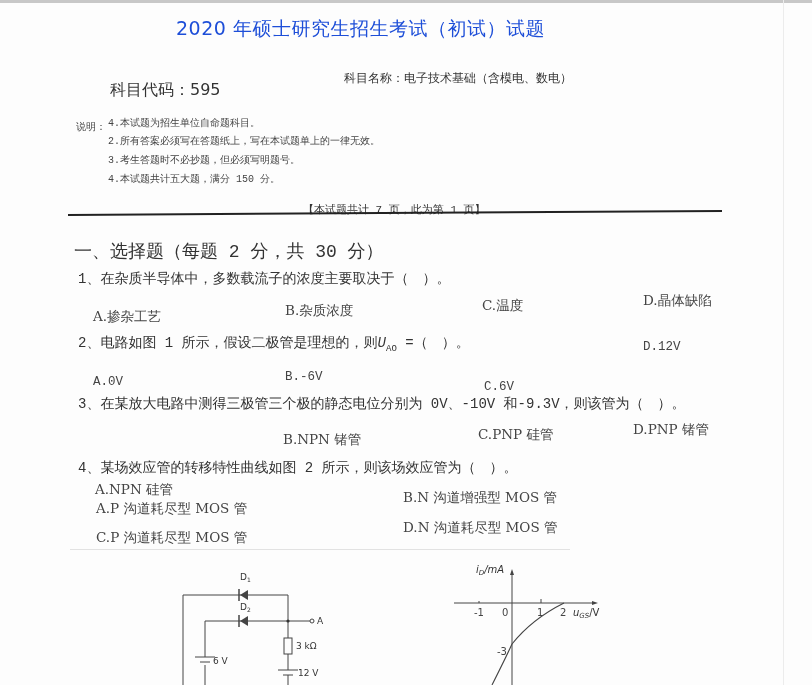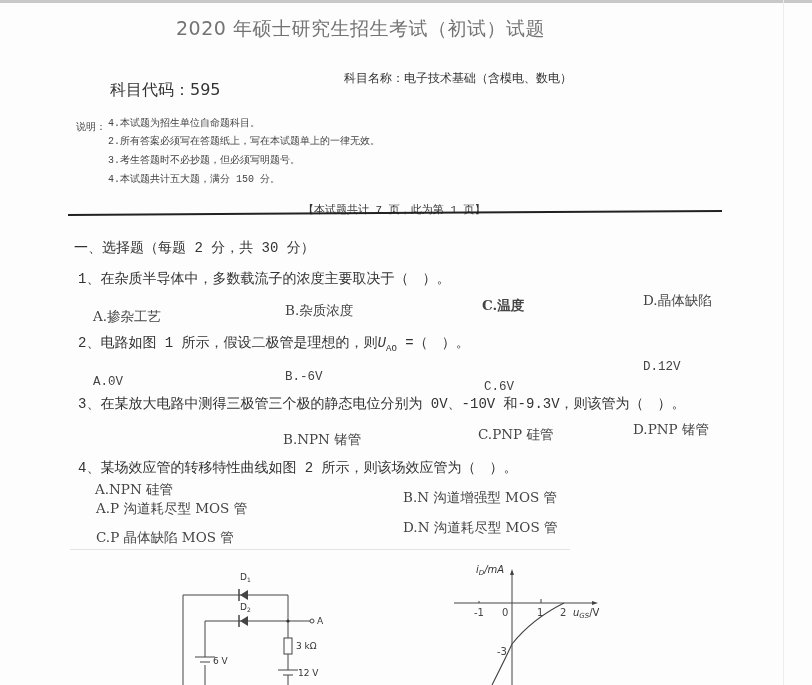--- a/index.html
+++ b/index.html
@@ -5,27 +5,27 @@
   html, body { margin:0; padding:0; }
   body {
     width:812px; height:685px; overflow:hidden; position:relative;
     background:#fdfdfd;
     font-family:"DejaVu Serif","Liberation Serif",serif;
     color:#2a2a2a;
   }
   .topbar { position:absolute; left:0; top:0; width:812px; height:3px; background:#c8c8c8; }
   .abs { position:absolute; white-space:nowrap;font-family:Liberation Mono, monospace; }
   .sans { font-family:"DejaVu Sans","Liberation Sans",sans-serif; }
-  .title { left:176px; top:16px; font-size:19px; color:#737373; letter-spacing:0.5px; }
+  .title { left:176px; top:16px; font-size:19px; color:#1d4ed8; letter-spacing:0.5px; }
   .code { left:110px; top:80px; font-size:16px; color:#333; }
   .subject { left:344px; top:70px; font-size:12px; color:#333; }
   .notes { font-size:10px; color:#444; }
   .pageinfo { left:303px; top:202px; font-size:11px; color:#333; }
   .rule { position:absolute; left:68px; top:214px; width:654px; height:2px; background:#222; transform:rotate(-0.35deg); transform-origin:left; }
-  .section { left:74px; top:239px; font-size:14px; color:#333; }
+  .section { left:74px; top:239px; font-size:18px; color:#333; }
   .q { font-size:14px; color:#333; }
   .opt { font-size:12.5px; color:#444; font-family:"Liberation Mono","DejaVu Sans Mono",monospace; }
   .opt .cn { font-family:"DejaVu Serif",serif; font-size:13.5px; }
   sub { font-size:9px; }
   .edgeline { position:absolute; left:783px; top:0; width:1px; height:685px; background:#ececec; }
   svg text { font-family:"DejaVu Sans","Liberation Sans",sans-serif; }
 </style>
 </head>
 <body>
 
@@ -43,41 +43,41 @@
 <div class="abs notes" style="left:108px;top:172px;">4.本试题共计五大题，满分 150 分。</div>
 
 <div class="abs pageinfo">【本试题共计 7 页，此为第 1 页】</div>
 <div class="rule"></div>
 
 <div class="abs section">一、选择题（每题 2 分，共 30 分）</div>
 
 <div class="abs q" style="left:78px;top:270px;">1、在杂质半导体中，多数载流子的浓度主要取决于（　）。</div>
 <div class="abs opt" style="left:93px;top:308px;"><span class="cn">A.掺杂工艺</span></div>
 <div class="abs opt" style="left:285px;top:302px;"><span class="cn">B.杂质浓度</span></div>
-<div class="abs opt" style="left:482px;top:297px;font-weight:bold;"><span class="cn">C.温度</span></div>
+<div class="abs opt" style="left:482px;top:297px;"><span class="cn">C.温度</span></div>
 <div class="abs opt" style="left:643px;top:292px;"><span class="cn">D.晶体缺陷</span></div>
 
 <div class="abs q" style="left:78px;top:334px;">
   <span>2、电路如图 1 所示，假设二极管是理想的，则</span><i>U</i><sub>AO</sub><span> =（　）。</span>
 </div>
 <div class="abs opt" style="left:93px;top:375px;">A.0V</div>
 <div class="abs opt" style="left:285px;top:370px;">B.-6V</div>
 <div class="abs opt" style="left:484px;top:365px;margin-top:15px;">C.6V</div>
-<div class="abs opt" style="left:643px;top:360px;font-family:Liberation Mono, monospace;">D.12V</div>
+<div class="abs opt" style="left:643px;top:340px;font-family:Liberation Mono, monospace;">D.12V</div>
 
 <div class="abs q" style="left:78px;top:395px;">3、在某放大电路中测得三极管三个极的静态电位分别为 0V、-10V 和-9.3V，则该管为（　）。</div>
 <div class="abs opt" style="left:95px;top:437px;margin-top:44px;"><span class="cn">A.NPN 硅管</span></div>
 <div class="abs opt" style="left:283px;top:431px;"><span class="cn">B.NPN 锗管</span></div>
 <div class="abs opt" style="left:478px;top:426px;"><span class="cn">C.PNP 硅管</span></div>
 <div class="abs opt" style="left:633px;top:421px;"><span class="cn">D.PNP 锗管</span></div>
 
 <div class="abs q" style="left:78px;top:459px;">4、某场效应管的转移特性曲线如图 2 所示，则该场效应管为（　）。</div>
 <div class="abs opt" style="left:96px;top:500px;"><span class="cn">A.P 沟道耗尽型 MOS 管</span></div>
 <div class="abs opt" style="left:403px;top:489px;"><span class="cn">B.N 沟道增强型 MOS 管</span></div>
-<div class="abs opt" style="left:96px;top:529px;"><span class="cn">C.P 晶体缺陷 MOS 管</span></div>
+<div class="abs opt" style="left:96px;top:529px;"><span class="cn">C.P 沟道耗尽型 MOS 管</span></div>
 <div class="abs opt" style="left:403px;top:519px;"><span class="cn">D.N 沟道耗尽型 MOS 管</span></div>
 
 <div style="position:absolute;left:70px;top:549px;width:500px;height:1px;background:#e2e2e2;"></div>
 
 <svg style="position:absolute;left:160px;top:565px;" width="200" height="120">
   <g stroke="#444" stroke-width="1" fill="none">
     <path d="M23 30 L23 120"></path>
     <path d="M23 30 L128 30 L128 56"></path>
     <path d="M45 56 L150 56"></path>
     <path d="M45 56 L45 92"></path>

